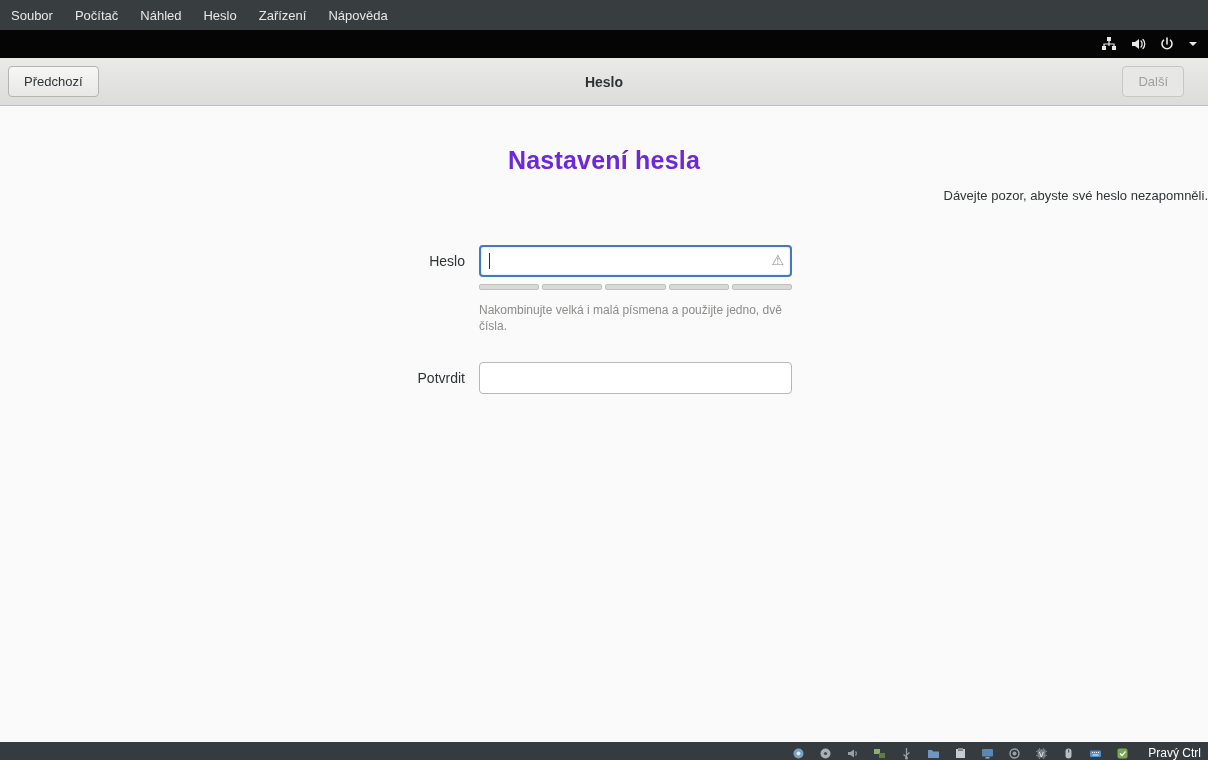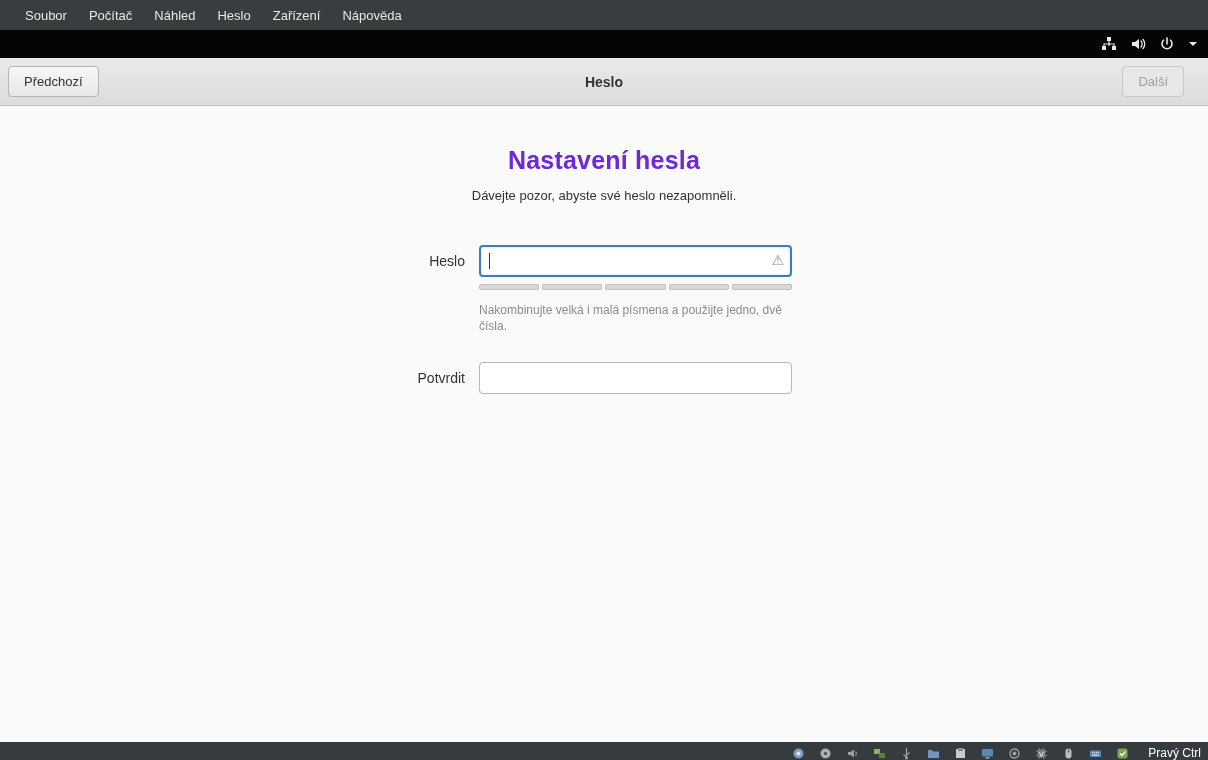--- a/index.html
+++ b/index.html
@@ -1,36 +1,36 @@
 <!DOCTYPE html>
 <html><head>
 <meta charset="utf-8">
 <style>
   * { margin:0; padding:0; box-sizing:border-box; }
   html,body { width:1208px; height:760px; overflow:hidden; font-family:"Liberation Sans", sans-serif; background:#fafafa; }
 
   
-  .vbox-menubar { height:30px; background:#383d3f; display:flex; align-items:center; padding-left:14px; }
+  .vbox-menubar { height:30px; background:#383d3f; display:flex; align-items:center; padding-left:0; }
   .vbox-menu-item { color:#e8e8e6; font-size:13px; padding:7px 11px; cursor:default; }
 
   
   .gnome-topbar { height:28px; background:#050505; display:flex; align-items:center; justify-content:flex-end; padding-right:10px; gap:13px; }
   .topbar-icon { display:inline-flex; align-items:center; }
 
   
   .headerbar { height:48px; background:linear-gradient(#eaeae9, #dcdcda); border-bottom:1px solid #bebebc; display:flex; align-items:center; padding:0 8px; position:relative; }
   .hb-btn { font-size:13px; color:#2e3436; background:linear-gradient(#f6f6f5, #e8e8e6); border:1px solid #b4b4b1; border-radius:4px; padding:7px 15px; cursor:pointer; }
   .hb-btn.disabled { color:#9e9e9b; background:#e7e7e5; border-color:#c7c7c4; cursor:default; }
   .hb-btn-next { position:absolute; right:24px; }
   .hb-title { position:absolute; left:50%; transform:translateX(-50%); font-size:14px; font-weight:bold; color:#2e3436; }
 
   
   .content { height:636px; background:#fafafa; }
   .setup-title { text-align:center; padding-top:40px; font-size:25px; font-weight:bold; color:#6d28d9; letter-spacing:0.2px; }
-  .setup-subtitle { text-align:center; margin-top:13px; font-size:13px; color:#2e3436; }
+  .setup-subtitle { text-align:right; margin-top:13px; font-size:13px; color:#2e3436; }
 
   .form { margin-left:285px; margin-top:42px; display:grid; grid-template-columns:180px 313px; column-gap:14px; }
   .form-label { text-align:right; font-size:14px; color:#2e3436; align-self:center; }
   .entry-wrap { position:relative; }
   .entry { width:313px; height:32px; background:#ffffff; border:1px solid #b7b7b4; border-radius:4px; font-size:14px; padding:0 26px 0 9px; color:#2e3436; outline:none; }
   .entry.focused { border:2px solid #3e7bbf; box-shadow:0 0 2px rgba(62,123,191,0.35) inset; }
   .caret { position:absolute; left:10px; top:8px; width:1px; height:16px; background:#2e3436; }
   .warn-glyph { position:absolute; right:8px; top:7px; font-size:14px; color:#8a8a86; }
 
   .strength-meter { grid-column:2; display:flex; gap:3px; margin-top:7px; }

